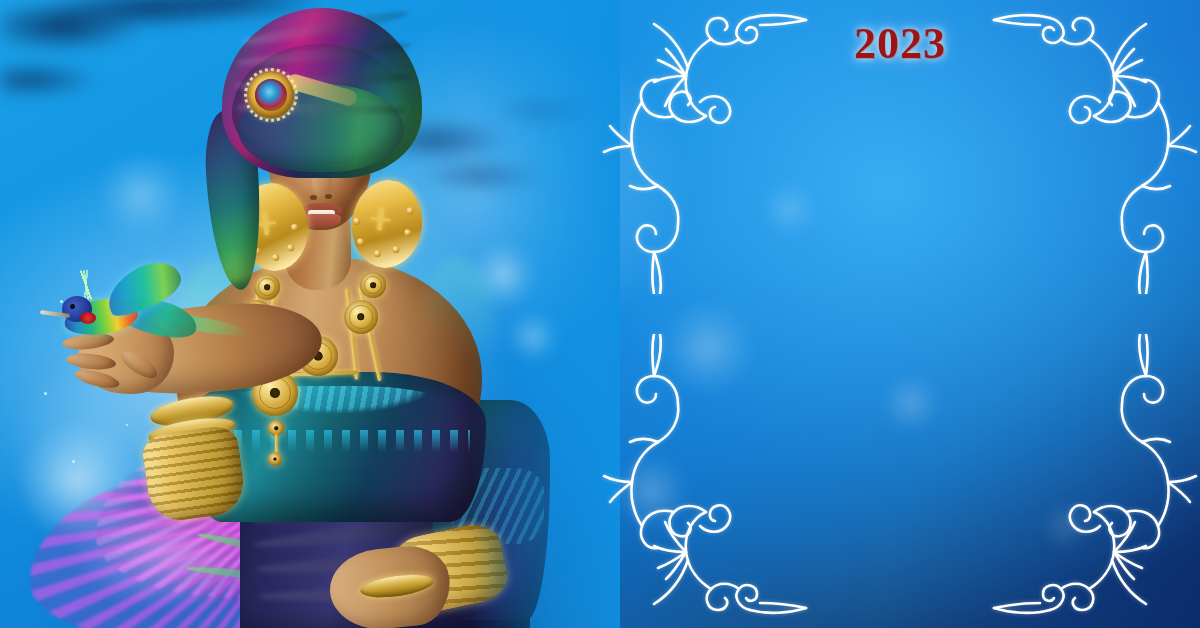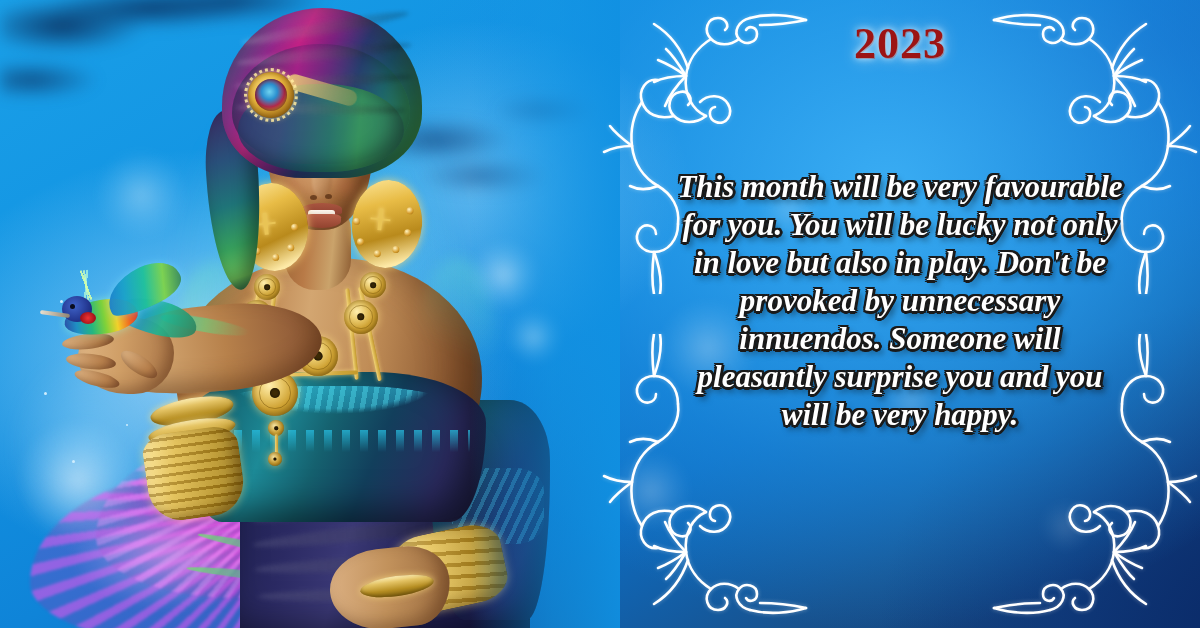--- a/index.html
+++ b/index.html
@@ -706,16 +706,15 @@
         <path d="M58 192 C48 196 38 196 30 192"></path>
         <path d="M78 230 C78 246 68 258 54 258 C42 258 34 248 38 238 C42 228 56 230 56 240"></path>
         <path d="M54 258 C52 274 52 290 54 300"></path>
         <path d="M54 258 C60 274 62 288 60 300"></path>
         <path d="M100 108 C108 100 122 100 128 110 C134 120 126 132 116 128 C108 125 108 114 115 113"></path>
       </svg>
     </div>
 
     <div class="year">2023</div>
 
-    <div class="forecast">This month will be very favourable for you. You will be lucky not only in love but also in play. Don't be provoked by unnecessary innuendos. Someone will pleasantly surprise you and you will be very happy.</div>
 
   </div>
 </div>
 
 </body></html>

